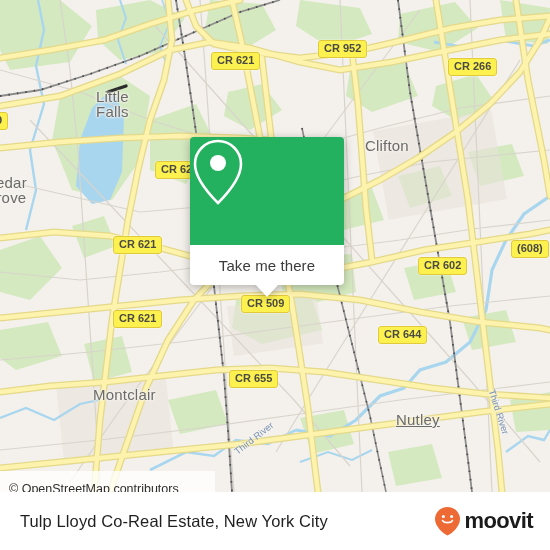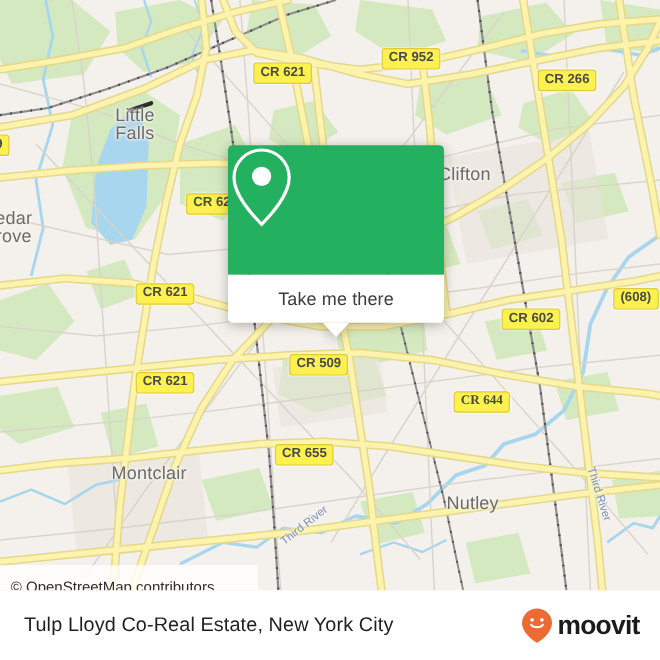--- a/index.html
+++ b/index.html
@@ -29,21 +29,21 @@
   
   .shield{
     position:absolute;background:#fdf14f;border:1.6px solid #e0c93a;border-radius:3px;
     color:#4b4b45;font-size:11px;font-weight:bold;font-family:"Liberation Sans",sans-serif;
     padding:1px 5px 2px 5px;white-space:nowrap;line-height:13px;
     box-shadow:0 0 2px rgba(255,255,255,.9);
   }
 
   
   #card{
-    position:absolute;left:190px;top:121px;width:180px;
+    position:absolute;left:190px;top:137px;width:154px;
     filter:drop-shadow(0 2px 5px rgba(0,0,0,.28));
   }
   #card-top{
     height:108px;background:#23b05f;border-radius:4px 4px 0 0;
     display:flex;align-items:center;justify-content:center;
   }
   #card-bottom{
     height:40px;background:#fff;border-radius:0 0 4px 4px;
     display:flex;align-items:center;justify-content:center;position:relative;
   }
@@ -238,36 +238,36 @@
 
     <div class="maplabel place two" style="left:-4px;top:175px;">
       <div>edar</div>
       <div>rove</div>
     </div>
 
     <div class="maplabel place" style="left:365px;top:137px;">Clifton</div>
 
     <div class="maplabel place" style="left:93px;top:386px;">Montclair</div>
 
-    <div class="maplabel place" style="left:372px;top:411px;">Nutley</div>
+    <div class="maplabel place" style="left:396px;top:411px;text-decoration:underline;">Nutley</div>
 
     <div class="maplabel water-lbl" style="left:232px;top:448px;transform:rotate(-38deg);transform-origin:0 0;">Third River</div>
 
     <div class="maplabel water-lbl" style="left:497px;top:388px;transform:rotate(72deg);transform-origin:0 0;">Third River</div>
 
     <div class="shield" style="left:211px;top:52px;">CR 621</div>
     <div class="shield" style="left:318px;top:40px;">CR 952</div>
     <div class="shield" style="left:448px;top:58px;">CR 266</div>
     <div class="shield" style="left:155px;top:161px;">CR 621</div>
     <div class="shield" style="left:113px;top:236px;">CR 621</div>
     <div class="shield" style="left:113px;top:310px;">CR 621</div>
     <div class="shield" style="left:241px;top:295px;">CR 509</div>
     <div class="shield" style="left:229px;top:370px;">CR 655</div>
     <div class="shield" style="left:382px;top:257px;margin-left:36px;">CR 602</div>
-    <div class="shield" style="left:378px;top:326px;font-family:Liberation Serif, serif;">CR 644</div>
+    <div class="shield" style="left:378px;top:326px;">CR 644</div>
     <div class="shield" style="left:511px;top:240px;">(608)</div>
     <div class="shield" style="left:-10px;top:112px;">9</div>
 
     <div id="card">
       <div id="card-top">
         <svg width="56" height="70" viewBox="0 0 56 70">
           <path d="M28 4 C15.3 4 5 14.3 5 27 C5 41 20 58 28 66 C36 58 51 41 51 27 C51 14.3 40.7 4 28 4 Z" fill="none" stroke="#ffffff" stroke-width="2.6"></path>
           <circle cx="28" cy="26" r="8" fill="#ffffff"></circle>
         </svg>
       </div>

